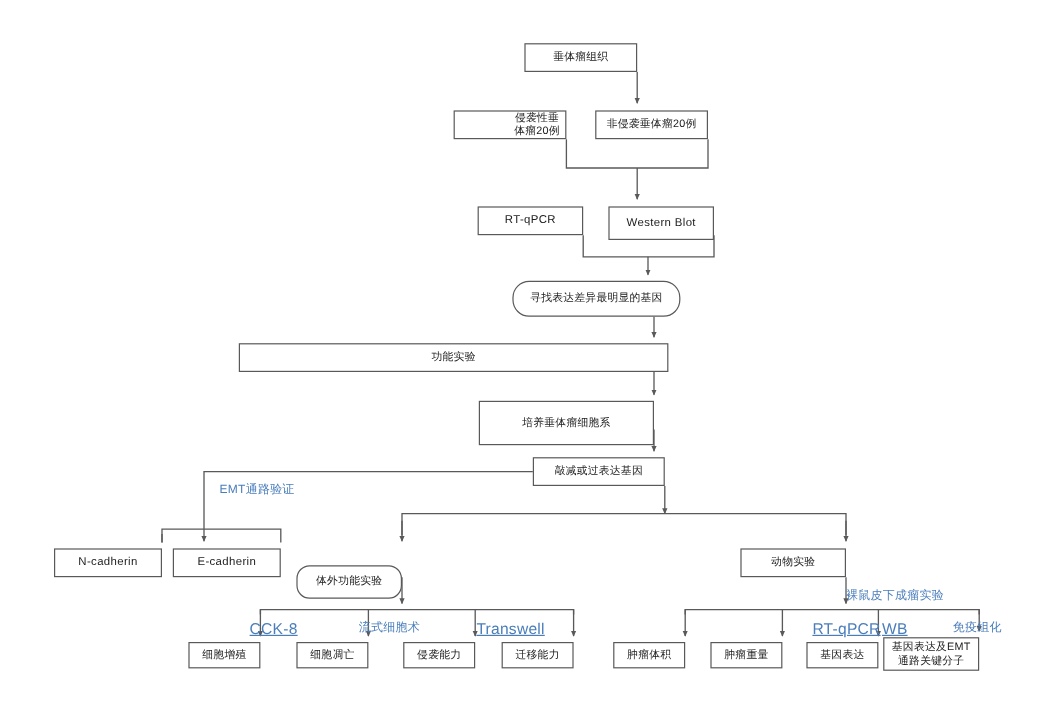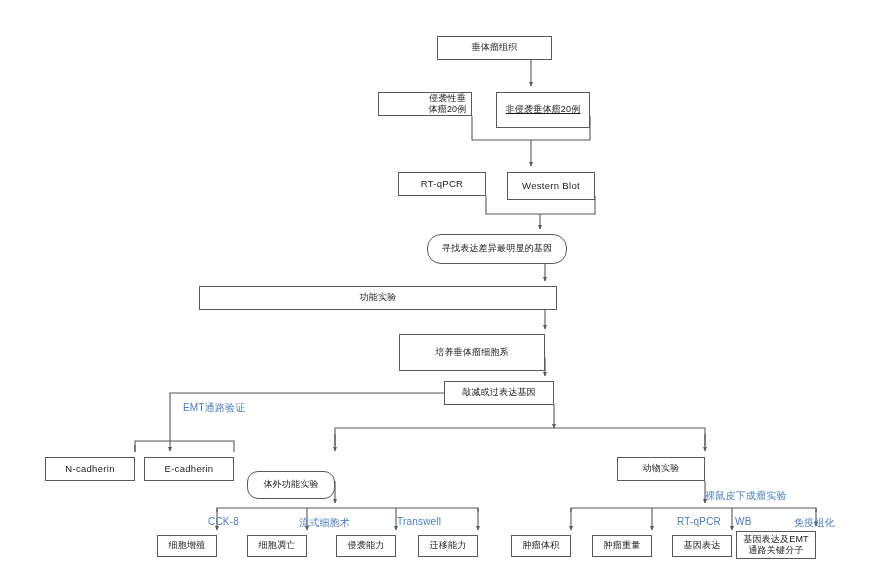--- a/index.html
+++ b/index.html
@@ -46,21 +46,22 @@
     letter-spacing: 0.3px;
   }
   .edge-label {
     position: absolute;
     color: #4a7ebb;
     font-size: 10px;
     white-space: nowrap;
     letter-spacing: 0.2px;
   }
   .edge-label.latin {
-    font-size: 10px;
+    font-size: 13px;
+    text-decoration: underline;
   }
 </style>
 </head>
 <body>
 
 <div id="canvas">
 
   <svg id="edges" viewBox="0 0 880 586" width="880" height="586" xmlns="http://www.w3.org/2000/svg">
     <defs>
       <marker id="arrow" viewBox="0 0 10 10" refX="8" refY="5" markerWidth="5" markerHeight="5" orient="auto-start-reverse">
@@ -103,23 +104,23 @@
       <path d="M 705 481 L 705 503" marker-end="url(#arrow)"></path>
       <path d="M 571 512 L 571 508 L 816 508 L 816 512"></path>
       <path d="M 571 508 L 571 530" marker-end="url(#arrow)"></path>
       <path d="M 652 508 L 652 530" marker-end="url(#arrow)"></path>
       <path d="M 732 508 L 732 530" marker-end="url(#arrow)"></path>
       <path d="M 816 508 L 816 526" marker-end="url(#arrow)"></path>
     </g>
   </svg>
 
   <div id="nodes">
-      <div class="node" style="left: 437px; top: 36px; width: 115px; height: 24px;">垂体瘤组织</div>
+      <div class="node" style="left: 437px; top: 36px; width: 94px; height: 24px;">垂体瘤组织</div>
       <div class="node" style="left: 378px; top: 92px; width: 94px; height: 24px; padding-left: 48px;">侵袭性垂体瘤20例</div>
-      <div class="node" style="left: 496px; top: 92px; width: 94px; height: 36px; text-decoration: underline;">非侵袭垂体瘤20例</div>
+      <div class="node" style="left: 496px; top: 92px; width: 94px; height: 24px;">非侵袭垂体瘤20例</div>
       <div class="node latin" style="left: 398px; top: 172px; width: 88px; height: 24px;">RT-qPCR</div>
       <div class="node latin" style="left: 507px; top: 172px; width: 88px; height: 28px; text-align: center;">Western Blot</div>
       <div class="node" style="left: 427px; top: 234px; width: 140px; height: 30px; border-radius: 14px;">寻找表达差异最明显的基因</div>
       <div class="node" style="left: 199px; top: 286px; width: 358px; height: 24px;">功能实验</div>
       <div class="node" style="left: 399px; top: 334px; width: 146px; height: 37px;">培养垂体瘤细胞系</div>
       <div class="node" style="left: 444px; top: 381px; width: 110px; height: 24px;">敲减或过表达基因</div>
       <div class="node latin" style="left: 45px; top: 457px; width: 90px; height: 24px;">N-cadherin</div>
       <div class="node latin" style="left: 144px; top: 457px; width: 90px; height: 24px;">E-cadherin</div>
       <div class="node" style="left: 247px; top: 471px; width: 88px; height: 28px; border-radius: 11px;">体外功能实验</div>
       <div class="node" style="left: 617px; top: 457px; width: 88px; height: 24px;">动物实验</div>

